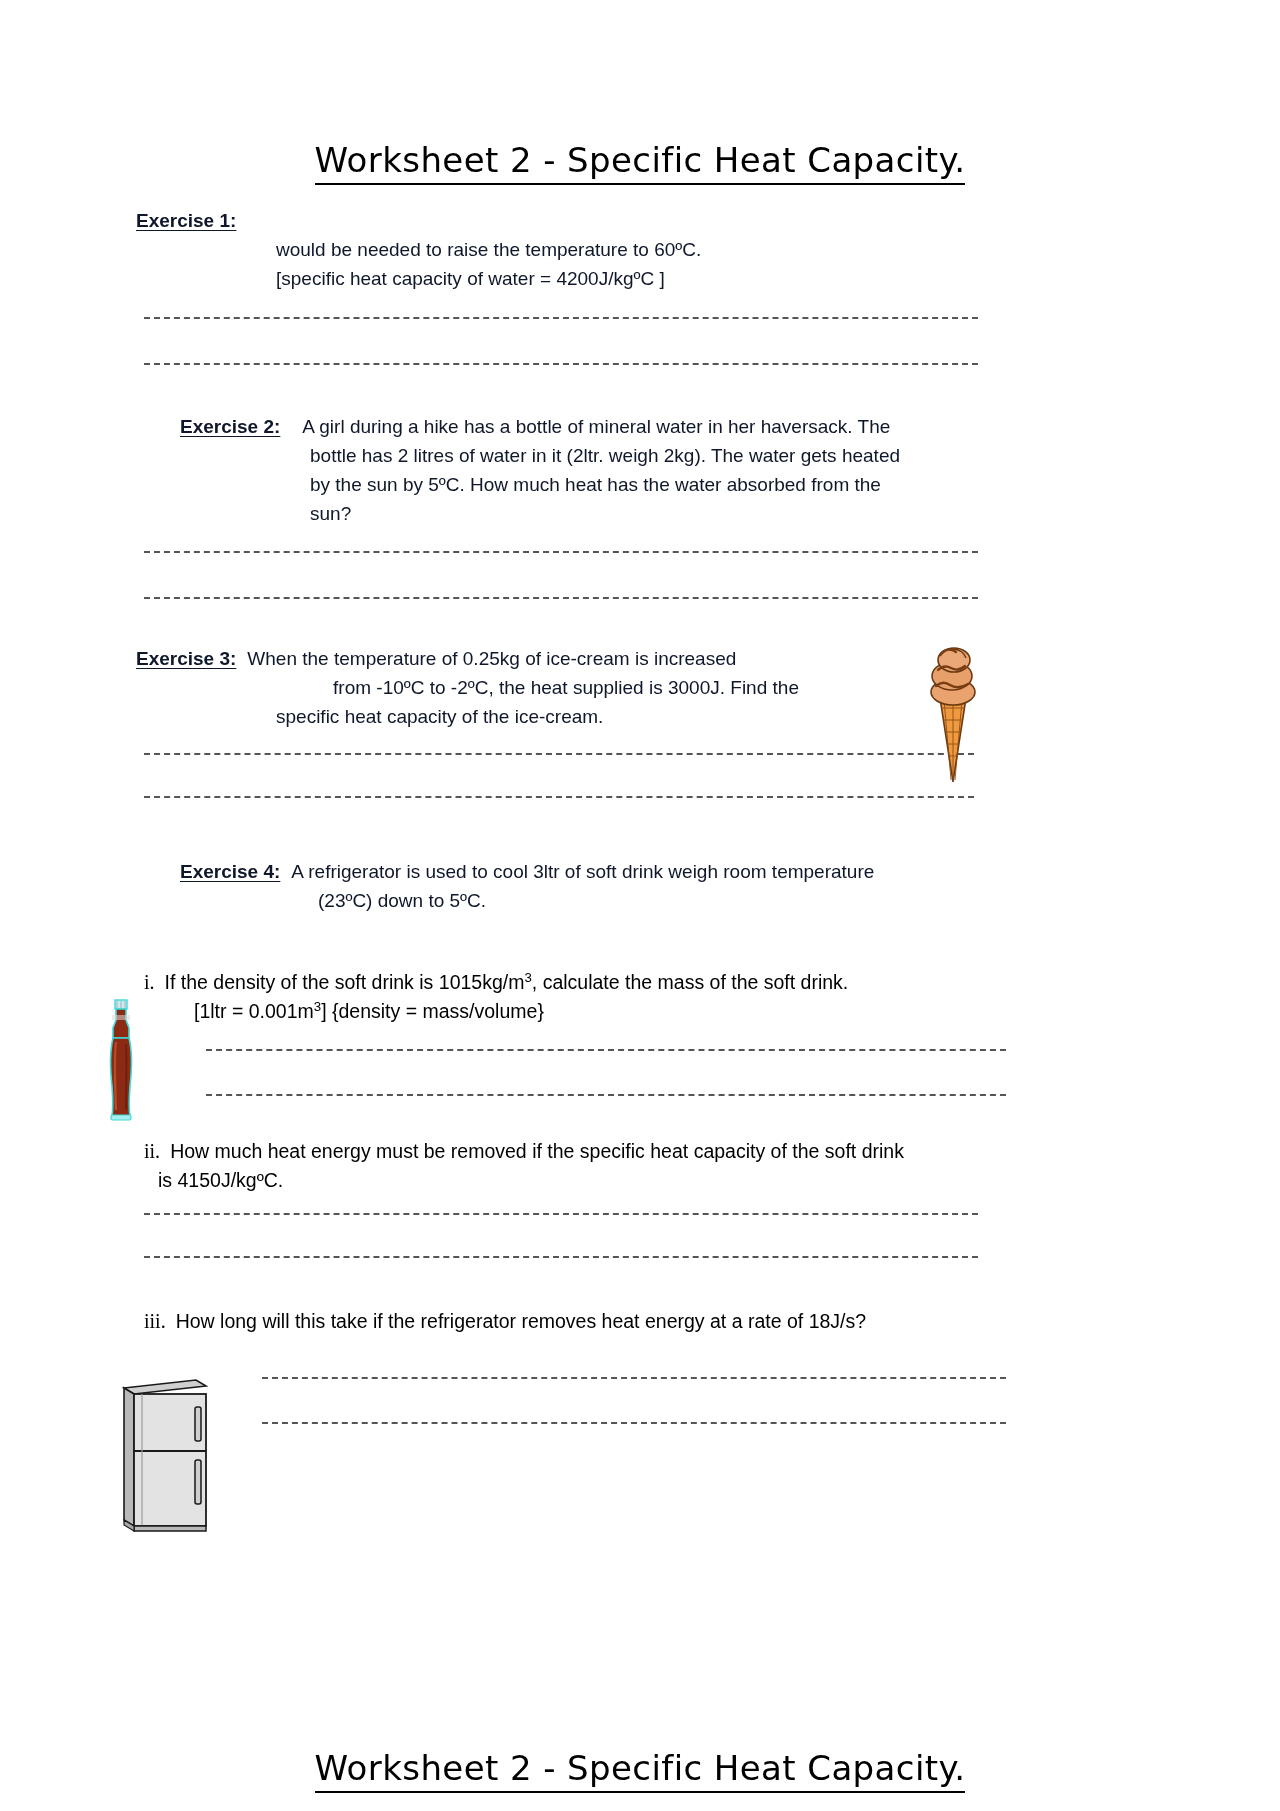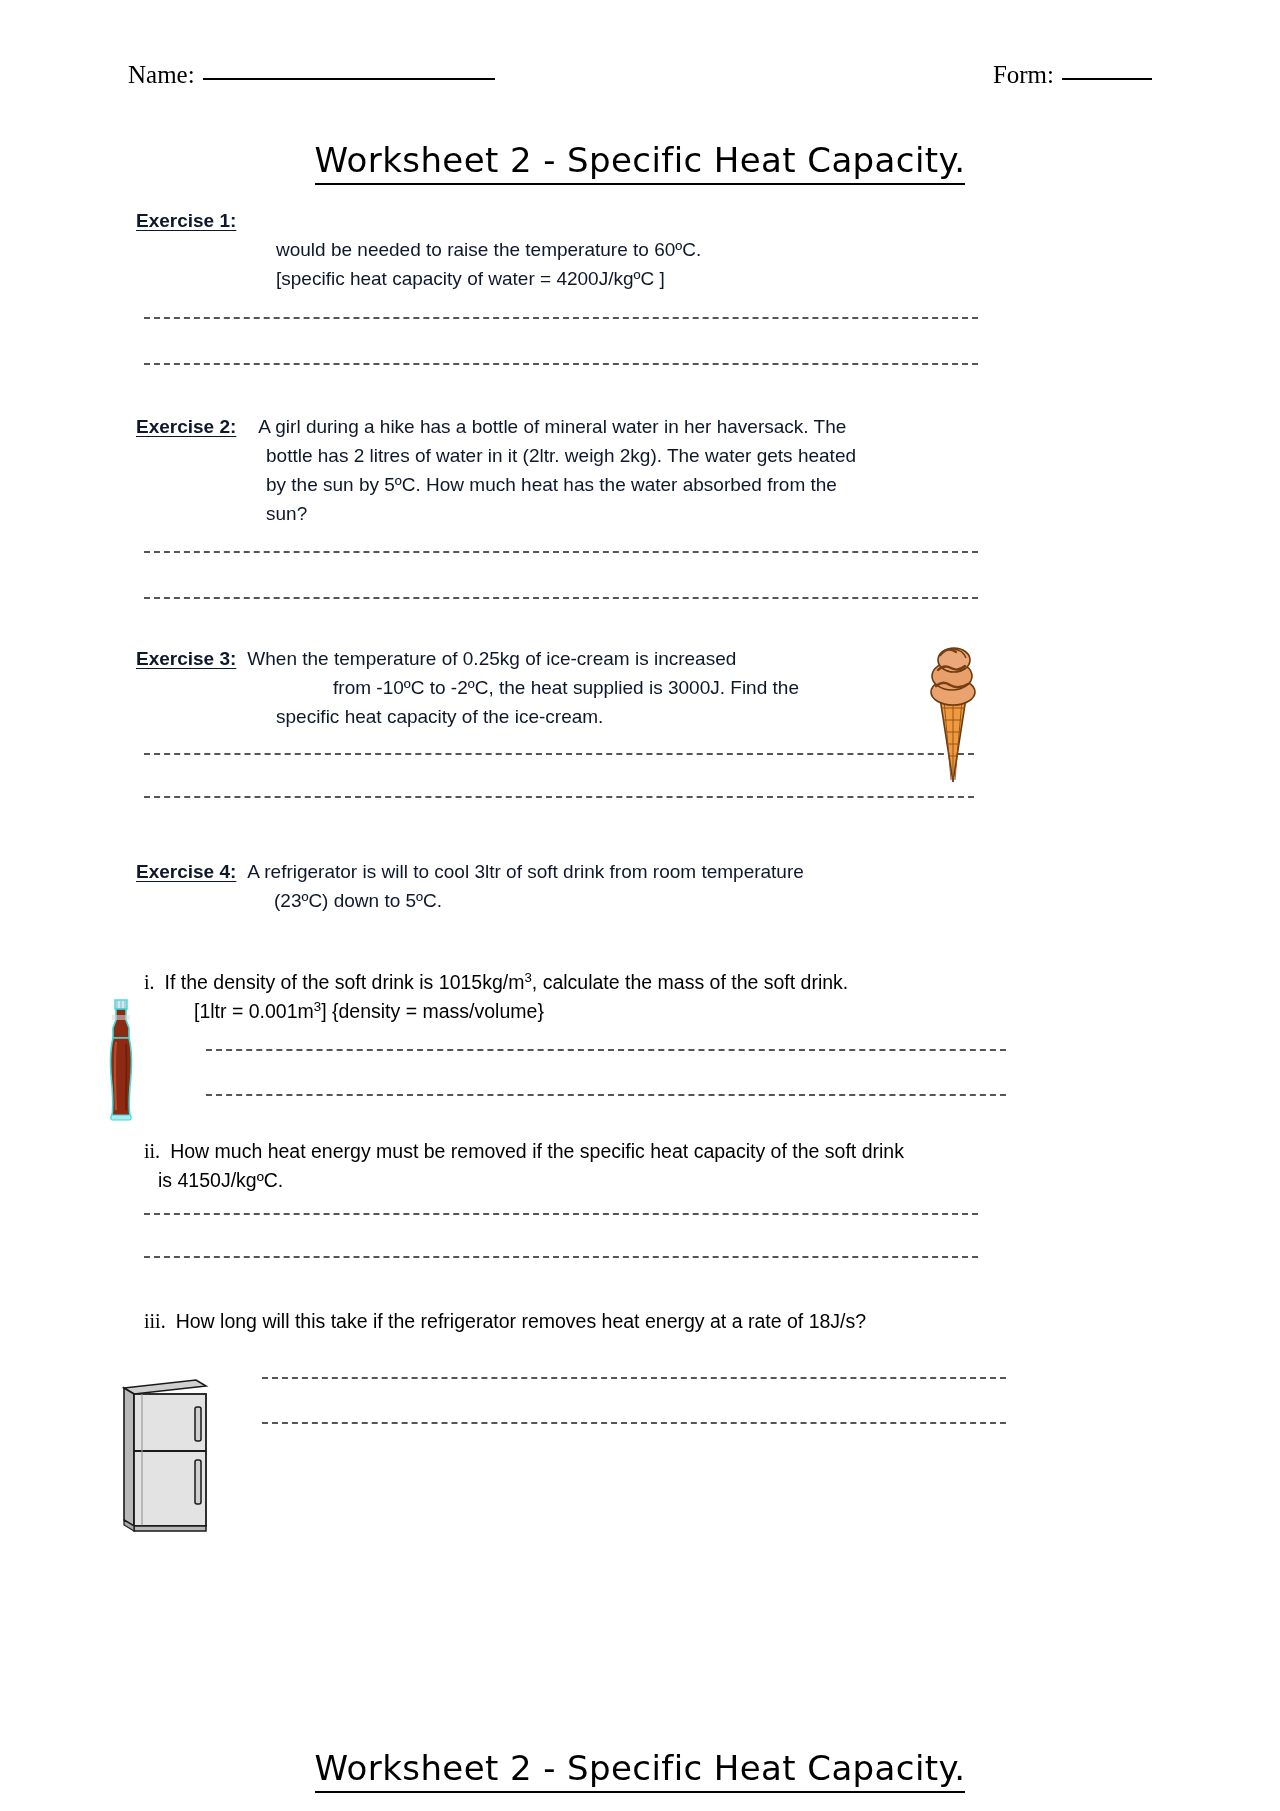--- a/index.html
+++ b/index.html
@@ -83,21 +83,21 @@
     font-size: 19px;
     line-height: 29px;
     color: #0f172a;
   }
   .ex-tag {
     font-weight: bold;
     text-decoration: underline;
     text-underline-offset: 3px;
     white-space: nowrap;
   }
-  .just { text-align: justify; }
+  .just { text-align: justify; margin-left: 44px; }
 
   
   .ansline {
     position: absolute;
     border-top: 2px dashed #555;
     height: 0;
   }
 
   sup { font-size: 0.68em; vertical-align: super; line-height: 0; }
 
@@ -119,30 +119,20 @@
   .rnum {
     font-family: "Liberation Serif", "DejaVu Serif", serif;
     font-size: 20px;
   }
 </style>
 </head>
 <body>
 
 <div class="page">
 
-  <div class="hdr">
-    <div class="hdr-field">
-      <span class="hdr-label">Name:</span>
-      <span class="rule-name"></span>
-    </div>
-    <div class="hdr-field">
-      <span class="hdr-label">Form:</span>
-      <span class="rule-form"></span>
-    </div>
-  </div>
 
   <div class="title" id="title-top">
     <span class="u">Worksheet 2 - Specific Heat Capacity.</span>
   </div>
 
   <div class="ex" style="top:206px; left:136px; width:842px;">
     <div style="display:flex; align-items:flex-start;">
       <span class="ex-tag">Exercise 1:</span>
     </div>
     <div style="padding-left:140px;">would be needed to raise the temperature to 60ºC.</div>
@@ -199,21 +189,21 @@
 
       <path d="M20 30 Q26 24 33 28 Q40 32 47 26" fill="none" stroke="#7a3c12" stroke-width="2.4" stroke-linecap="round"></path>
       <path d="M18 46 Q25 40 32 45 Q40 50 50 44" fill="none" stroke="#7a3c12" stroke-width="2.4" stroke-linecap="round"></path>
       <path d="M24 13 Q30 7 38 12" fill="none" stroke="#7a3c12" stroke-width="2.2" stroke-linecap="round"></path>
     </svg>
   </div>
 
   <div class="ex just" style="top:857px; left:136px; width:842px;">
     <div style="display:flex; align-items:center;">
       <span class="ex-tag">Exercise 4:</span>
-      <span style="margin-left:11px;">A refrigerator is will to cool 3ltr of soft drink from room temperature</span>
+      <span style="margin-left:11px;">A refrigerator is used to cool 3ltr of soft drink weigh room temperature</span>
     </div>
     <div style="padding-left:138px;">(23ºC) down to 5ºC.</div>
   </div>
 
   <div class="romanlist" style="top:968px; left:144px; width:840px;">
     <div style="display:flex; align-items:flex-start;">
       <span class="rnum">i.</span>
       <span style="margin-left:10px;">
         <span>If the density of the soft drink is 1015kg/m</span><sup>3</sup><span>, calculate the mass of the soft drink.</span>
       </span>

